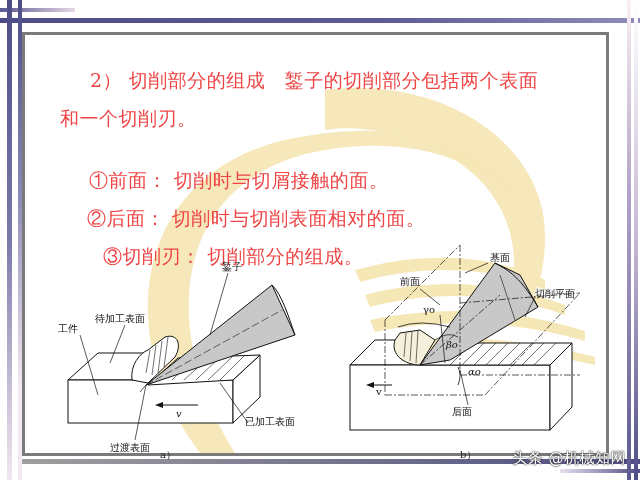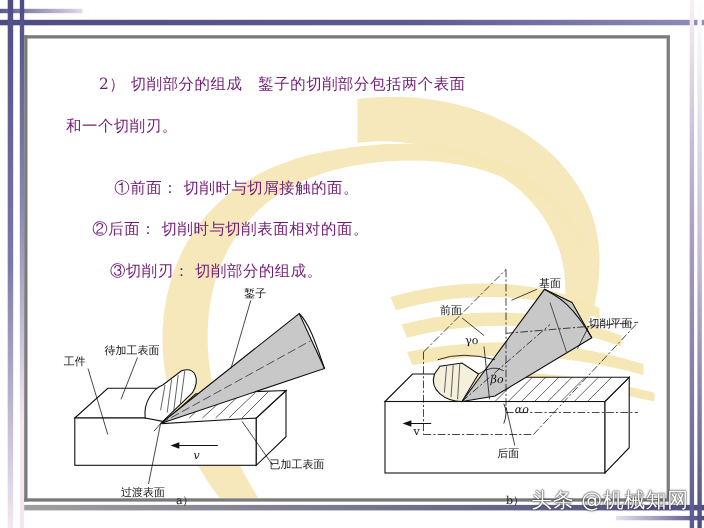--- a/index.html
+++ b/index.html
@@ -1,24 +1,24 @@
 <!DOCTYPE html>
 <html><head>
 <meta charset="utf-8">
 <style>
   html,body{margin:0;padding:0;}
   body{width:640px;height:480px;position:relative;overflow:hidden;background:#ffffff;font-family:"DejaVu Serif","Liberation Serif",serif;}
   .frame-line{position:absolute;}
   .slide{position:absolute;left:22px;top:32px;width:587px;height:424px;border:3px solid #7a7a7a;border-right-color:#7d7d7d;box-sizing:border-box;background:transparent;}
   .swirl{position:absolute;left:0;top:0;}
-  .text-line{position:absolute;font-size:14px;color:#701a75;white-space:pre;letter-spacing:0.5px;}
+  .text-line{position:absolute;font-size:19px;color:#ef4444;white-space:pre;letter-spacing:0.5px;}
   .diagram{position:absolute;}
   .lbl{font-family:"DejaVu Serif","Liberation Serif",serif;font-size:10px;fill:#111;}
   .cap{position:absolute;font-size:10px;color:#222;font-family:"DejaVu Serif","Liberation Serif",serif;}
-  .watermark{position:absolute;right:14px;bottom:12px;font-family:"DejaVu Sans","Liberation Sans",sans-serif;font-size:19px;color:#ffffff;text-shadow:0 0 2px #333,0 0 1px #000;letter-spacing:0.5px;}
+  .watermark{position:absolute;right:14px;bottom:12px;font-family:"DejaVu Sans","Liberation Sans",sans-serif;font-size:15px;color:#ffffff;text-shadow:0 0 2px #333,0 0 1px #000;letter-spacing:0.5px;}
 </style>
 </head>
 <body>
 
 <div class="frame-line" style="left:0;top:18px;width:640px;height:5px;background:linear-gradient(90deg,#4e4c86 0%,#5d5b95 60%,#8f8db8 100%);"></div>
 <div class="frame-line" style="left:0;top:8px;width:75px;height:4px;background:linear-gradient(90deg,#5a5890,#e6d8e6);"></div>
 <div class="frame-line" style="left:7px;top:0;width:5px;height:480px;background:linear-gradient(180deg,#4e4c86 0%,#7b79aa 50%,#f3e8f0 100%);"></div>
 <div class="frame-line" style="left:18px;top:0;width:4px;height:480px;background:linear-gradient(180deg,#4e4c86 0%,#8a88b6 40%,#f3e8f0 80%);"></div>
 <div class="frame-line" style="left:22px;top:459px;width:618px;height:5px;background:linear-gradient(90deg,#9f9f9f 0%,#6d6d8a 60%,#4e4c86 100%);"></div>
 <div class="frame-line" style="left:560px;top:469px;width:80px;height:4px;background:linear-gradient(90deg,#e8e0ee,#4e4c86);"></div>
@@ -32,21 +32,21 @@
     <path d="M330 235 C 400 215, 470 220, 520 245 L 520 255 C 470 232, 400 228, 335 247 Z" fill="#f6e7b6"></path>
     <path d="M340 260 C 410 242, 480 247, 540 270 L 540 280 C 480 258, 410 255, 345 272 Z" fill="#f6e7b6"></path>
     <path d="M345 285 C 420 270, 490 274, 560 296 L 560 306 C 490 286, 420 283, 350 297 Z" fill="#f6e7b6"></path>
     <path d="M345 310 C 420 298, 495 302, 570 322 L 570 330 C 495 312, 420 310, 350 320 Z" fill="#f6e7b6"></path>
   </svg>
 </div>
 
 <div class="text-line" style="left:90px;top:68px;">2） 切削部分的组成　錾子的切削部分包括两个表面</div>
 <div class="text-line" style="left:60px;top:106px;">和一个切削刃。</div>
 
-<div class="text-line" style="left:94px;top:146px;">
+<div class="text-line" style="left:76px;top:146px;">
   <span>①</span><span>前面：</span> <span>切削时与切屑接触的面。</span>
 </div>
 <div class="text-line" style="left:74px;top:184px;">
   <span>②</span><span>后面：</span> <span>切削时与切削表面相对的面。</span>
 </div>
 <div class="text-line" style="left:90px;top:222px;">
   <span>③</span><span>切削刃：</span> <span>切削部分的组成。</span>
 </div>
 
 <svg class="diagram" style="left:50px;top:255px;" width="265" height="200" viewBox="0 0 265 200">

